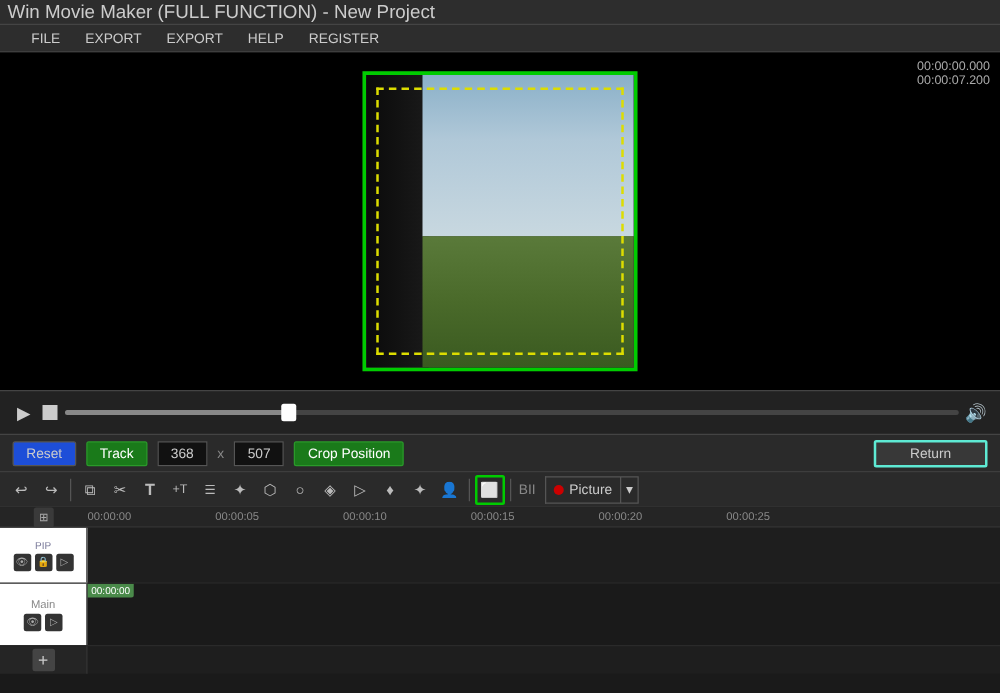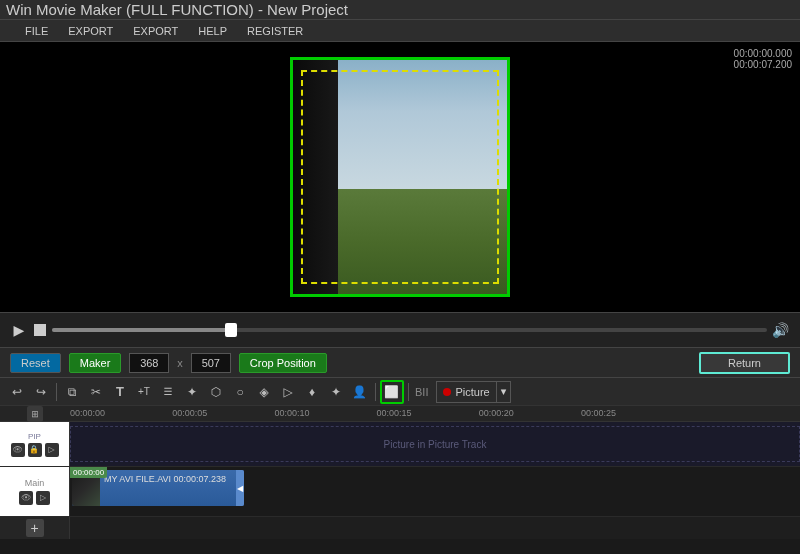--- a/index.html
+++ b/index.html
@@ -187,21 +187,21 @@
       background: #2a2a2a;
       height: 30px;
       display: flex;
       align-items: center;
       padding: 0 10px;
       gap: 8px;
       border-bottom: 1px solid #444;
     }
 
     .crop-btn {
-      background: #0369a1;
+      background: #1d4ed8;
       border: 1px solid #555;
       color: #ccc;
       padding: 3px 10px;
       font-size: 11px;
       cursor: pointer;
       border-radius: 2px;
     }
 
     .crop-label {
       background: #1a7a1a;
@@ -599,21 +599,21 @@
   <button class="stop-btn"></button>
   <div class="progress-bar-container">
     <div class="progress-fill"></div>
     <div class="progress-thumb"></div>
   </div>
   <span class="volume-icon">🔊</span>
 </div>
 
 <div class="crop-controls-bar">
   <button class="crop-btn">Reset</button>
-  <span class="crop-label">Maker</span>
+  <span class="crop-label">Track</span>
   <input class="crop-input" type="text" value="368" style="">
   <span class="crop-x-label">x</span>
   <input class="crop-input" type="text" value="507" style="">
   <button class="crop-position-btn">Crop Position</button>
   <button class="return-btn">Return</button>
 </div>
 
 <div class="toolbar">
   <button class="tool-btn">↩</button>
   <button class="tool-btn">↪</button>
@@ -666,44 +666,31 @@
 
     <div class="track-row">
       <div class="track-header">
         <span class="track-pip-label">PIP</span>
         <div class="track-icons">
           <div class="track-icon">👁</div>
           <div class="track-icon">🔒</div>
           <div class="track-icon">▷</div>
         </div>
       </div>
-      <div class="track-content pip-track-content">
-        <div class="pip-track-dashed"></div>
-        <span class="pip-label">Picture in Picture Track</span>
-      </div>
     </div>
 
     <div class="track-row track-row-main">
       <div class="track-header">
         <span class="track-main-label">Main</span>
         <div class="track-icons">
           <div class="track-icon">👁</div>
           <div class="track-icon">▷</div>
         </div>
       </div>
       <div class="track-content main-track-content">
-        <div class="video-clip">
-          <div class="video-clip-thumb"></div>
-          <div class="video-clip-info">
-            <span>MY AVI FILE.AVI</span>
-            <span> </span>
-            <span>00:00:07.238</span>
-          </div>
-          <div class="clip-end-handle"></div>
-        </div>
         <div class="start-time-indicator">00:00:00</div>
       </div>
     </div>
 
     <div class="add-track-row">
       <div class="add-track-header">
         <button class="add-track-btn">+</button>
       </div>
     </div>
 

